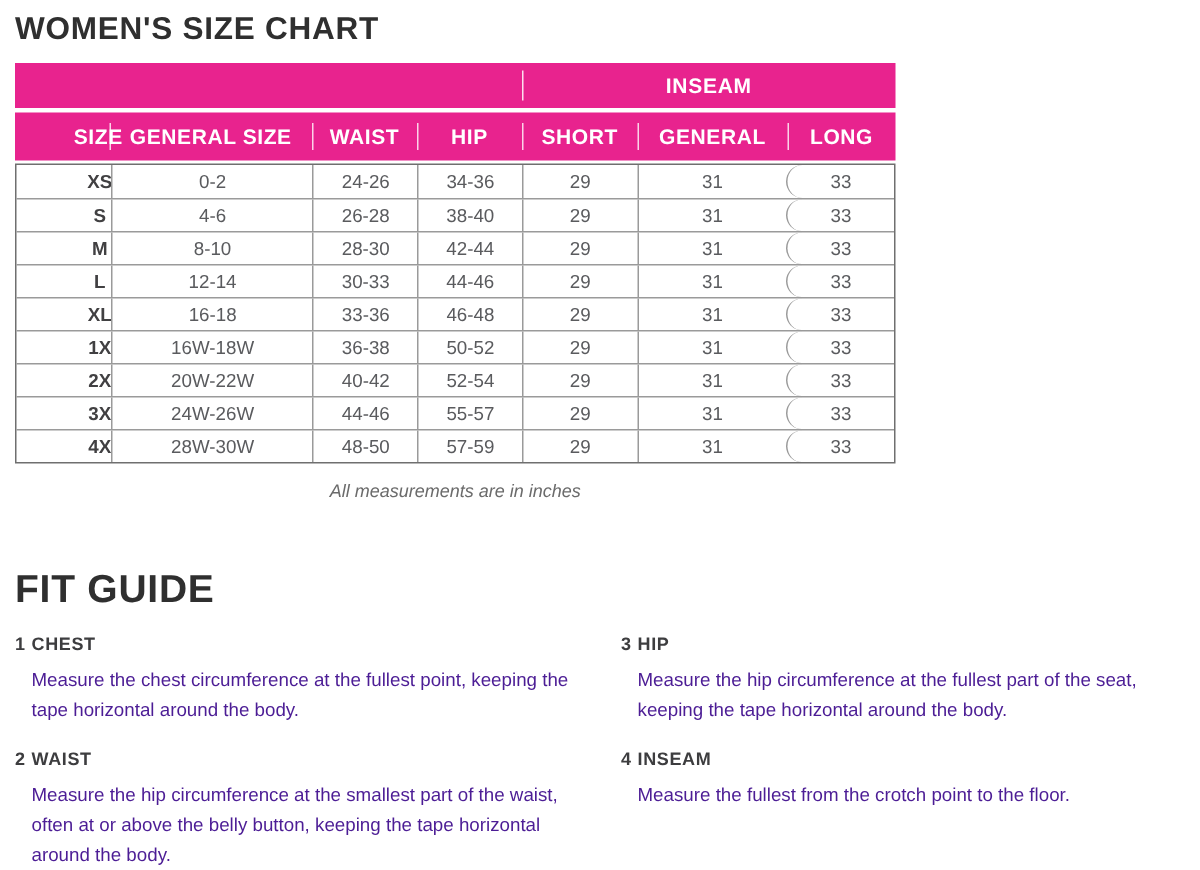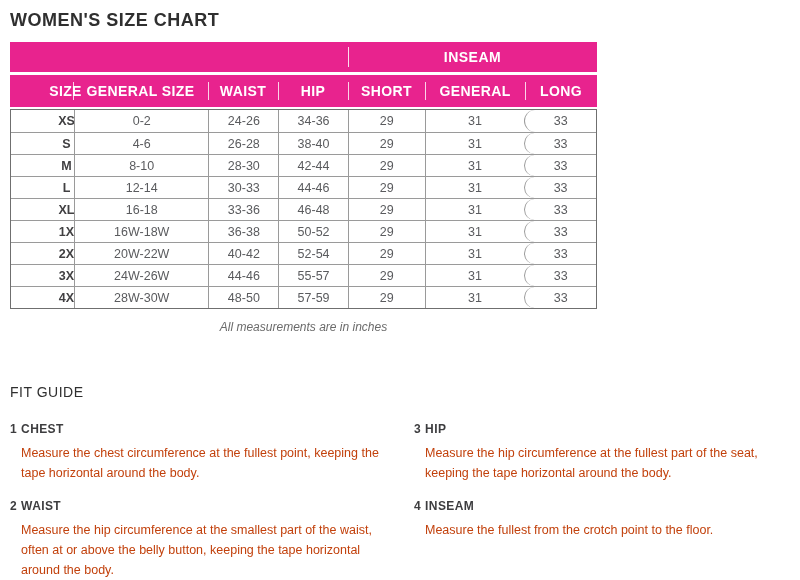--- a/index.html
+++ b/index.html
@@ -6,21 +6,21 @@
   html, body { background: #ffffff; }
   body {
     width: 800px; height: 580px;
     font-family: "Liberation Sans", "DejaVu Sans", sans-serif;
     color: #58595b;
     overflow: hidden;
   }
   .page { padding: 7px 10px 0 10px; }
 
   .page-title {
-    font-size: 18px; font-weight: bold; color: #2f2f2f;
+    font-size: 21px; font-weight: bold; color: #2f2f2f;
     letter-spacing: 0.5px; line-height: 26px;
   }
 
   
   .size-table { width: 587px; margin-top: 9px; }
   .band { background: #E8238E; position: relative; }
   .band-top { height: 30px; margin-bottom: 3px; }
   .band-top .inseam-label {
     position: absolute; left: 338px; width: 249px; top: 0; bottom: 0;
     display: flex; align-items: center; justify-content: center;
@@ -60,35 +60,35 @@
   .c6 { width: 72px; border-radius: 15px; }
 
   .table-footnote {
     width: 587px; text-align: center; margin-top: 11px;
     font-style: italic; font-size: 12px; color: #6b6b6b;
   }
 
   
   .fit-guide-title {
     margin-top: 45px;
-    font-size: 14px; font-weight: normal; color: #2f2f2f;
+    font-size: 26px; font-weight: bold; color: #2f2f2f;
     letter-spacing: 0.5px; line-height: 26px;
   }
   .fit-guide-grid {
     margin-top: 17px;
     display: grid; grid-template-columns: 404px 376px; column-gap: 0px;
   }
   .fg-item { margin-bottom: 15px; padding-right: 14px; }
   .fg-heading {
     font-size: 12px; font-weight: bold; color: #3d3d3f;
     letter-spacing: 0.4px; margin-bottom: 7px;
   }
   .fg-num { margin-right: 4px; }
   .fg-text {
-    font-size: 12.5px; color: #c2410c; line-height: 1.62;
+    font-size: 12.5px; color: #4c1d95; line-height: 1.62;
     padding-left: 11px;
   }
 </style>
 </head>
 <body>
 
 <div class="page">
 
   <h1 class="page-title">WOMEN'S SIZE CHART</h1>
 

